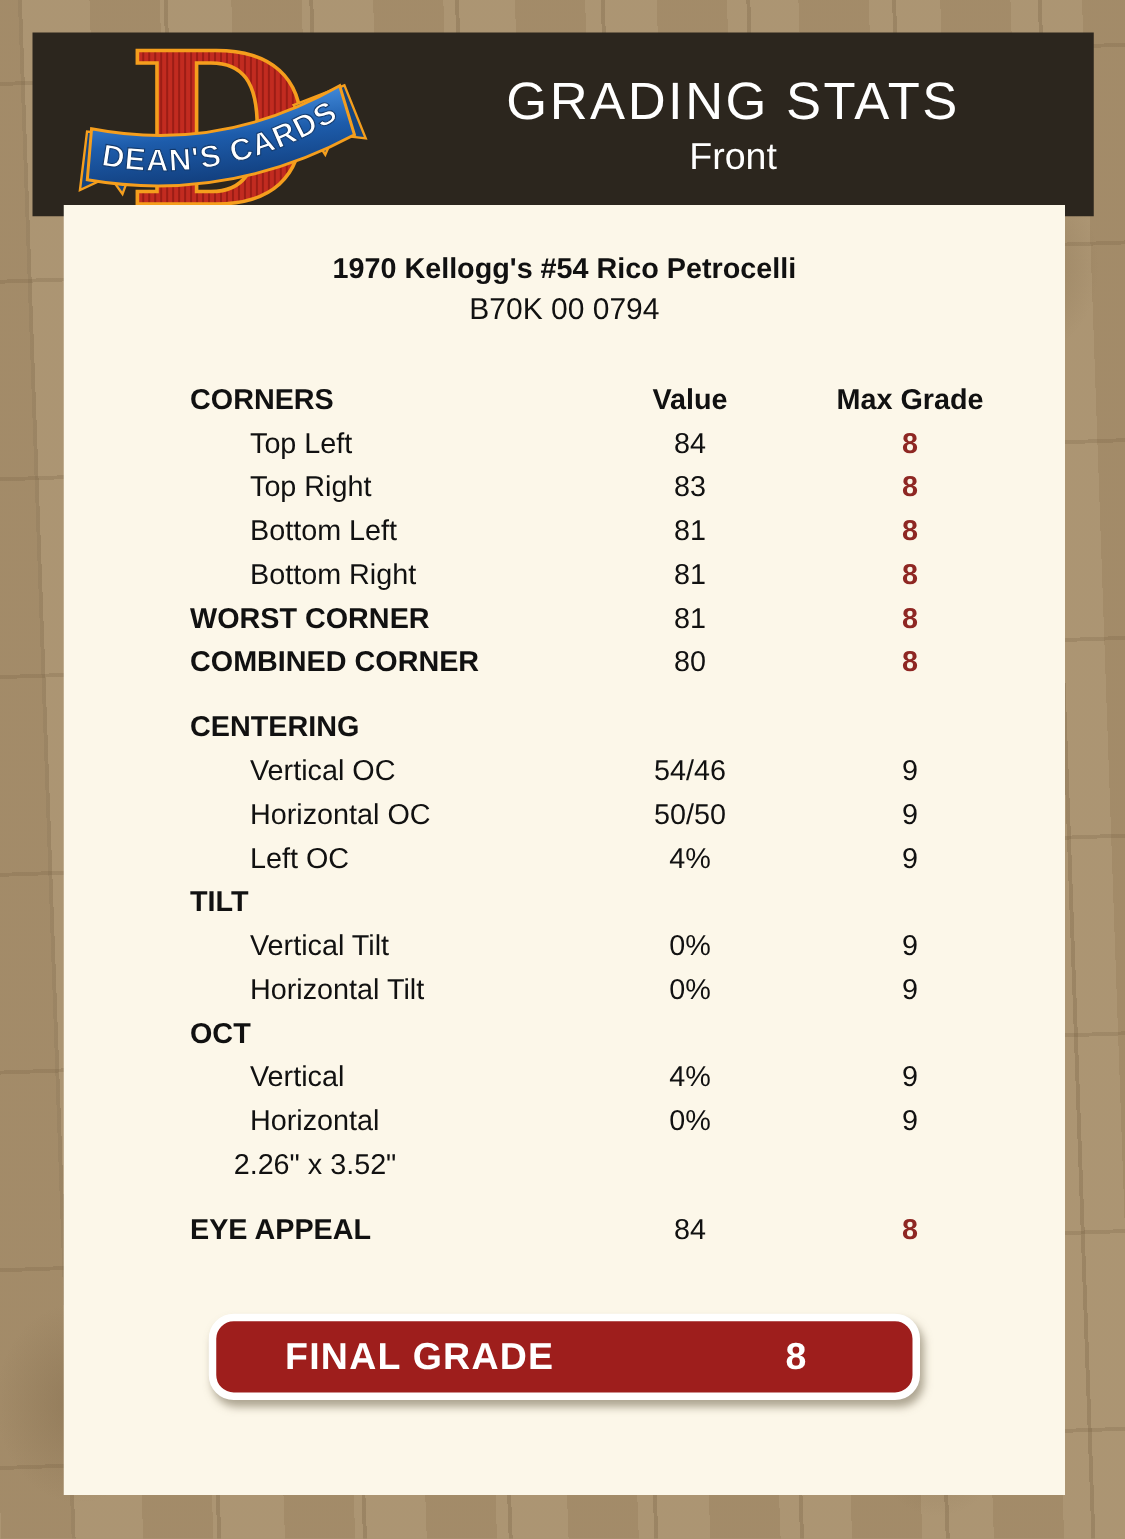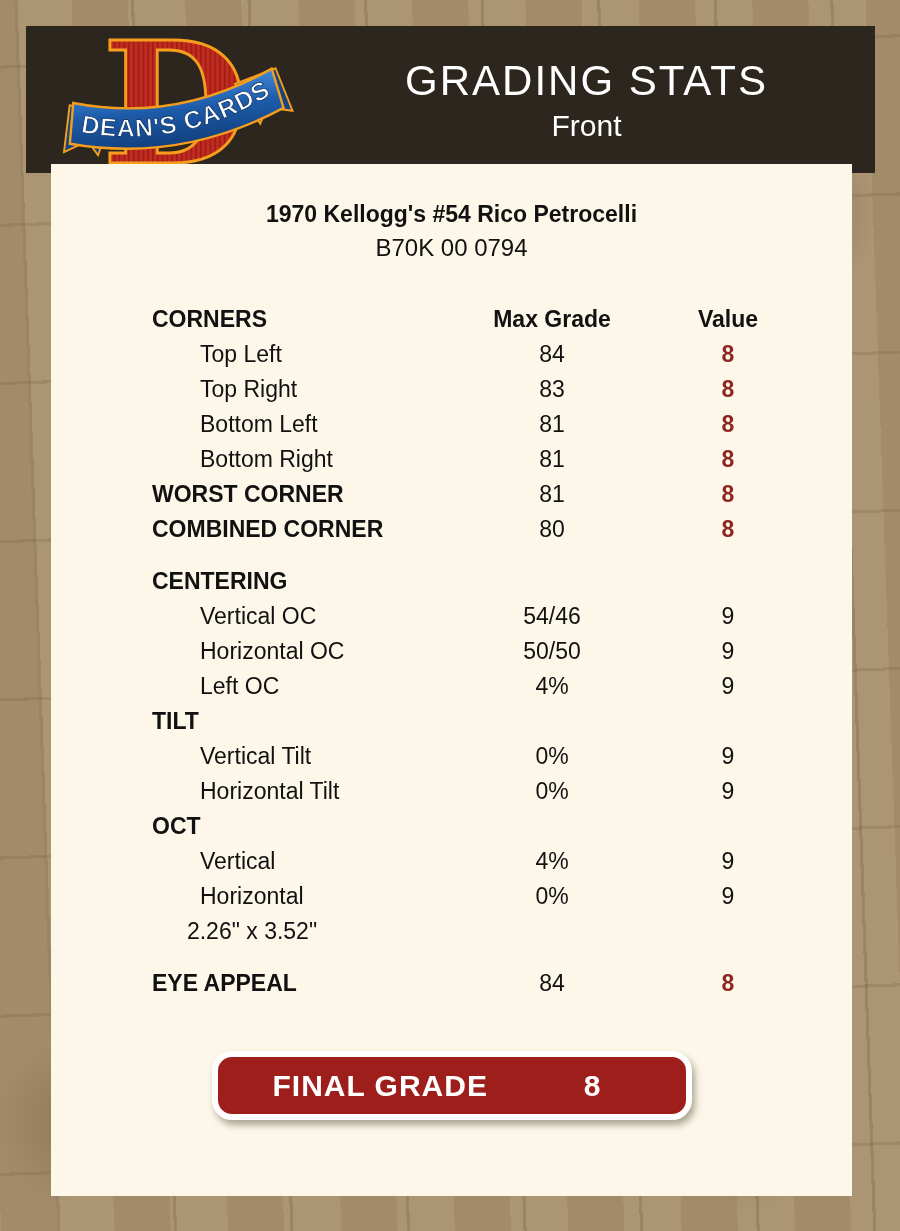--- a/index.html
+++ b/index.html
@@ -30,21 +30,21 @@
   .trow{display:grid;grid-template-columns:310px 180px 172px;height:35px;
         align-items:center;font-size:23px;}
   .cell{white-space:nowrap;}
   .val,.max{text-align:center;}
   .head .cell{font-weight:bold;}
   .section .lbl{font-weight:bold;}
   .indent .lbl{padding-left:48px;}
   .red{color:#8e2723;font-weight:bold;}
   .gap{height:17px;}
   .val-size{position:relative;left:-55px;}
-  .final{box-sizing:border-box;margin:50px auto 0;width:480px;height:69px;
+  .final{box-sizing:border-box;margin:50px auto 0;width:569px;height:69px;
          background:#9e1e1c;border:6px solid #fff;border-radius:20px;
          box-shadow:3px 5px 7px rgba(110,98,75,.55);
          display:flex;align-items:center;justify-content:space-between;
          padding:0 84px 0 55px;color:#fff;font-weight:bold;font-size:30px;
          letter-spacing:1px;cursor:default;}
 </style>
 </head>
 <body>
 
 <div class="page">
@@ -80,22 +80,22 @@
     </div>
   </header>
 
   <main class="panel">
     <div class="card-title">1970 Kellogg's #54 Rico Petrocelli</div>
     <div class="card-serial">B70K 00 0794</div>
 
     <div class="stats">
       <div class="trow head">
         <span class="cell lbl">CORNERS</span>
+        <span class="cell val">Value</span>
         <span class="cell max">Max Grade</span>
-        <span class="cell val">Value</span>
       </div>
       <div class="trow indent">
         <span class="cell lbl">Top Left</span>
         <span class="cell val">84</span>
         <span class="cell max red">8</span>
       </div>
       <div class="trow indent">
         <span class="cell lbl">Top Right</span>
         <span class="cell val">83</span>
         <span class="cell max red">8</span>

